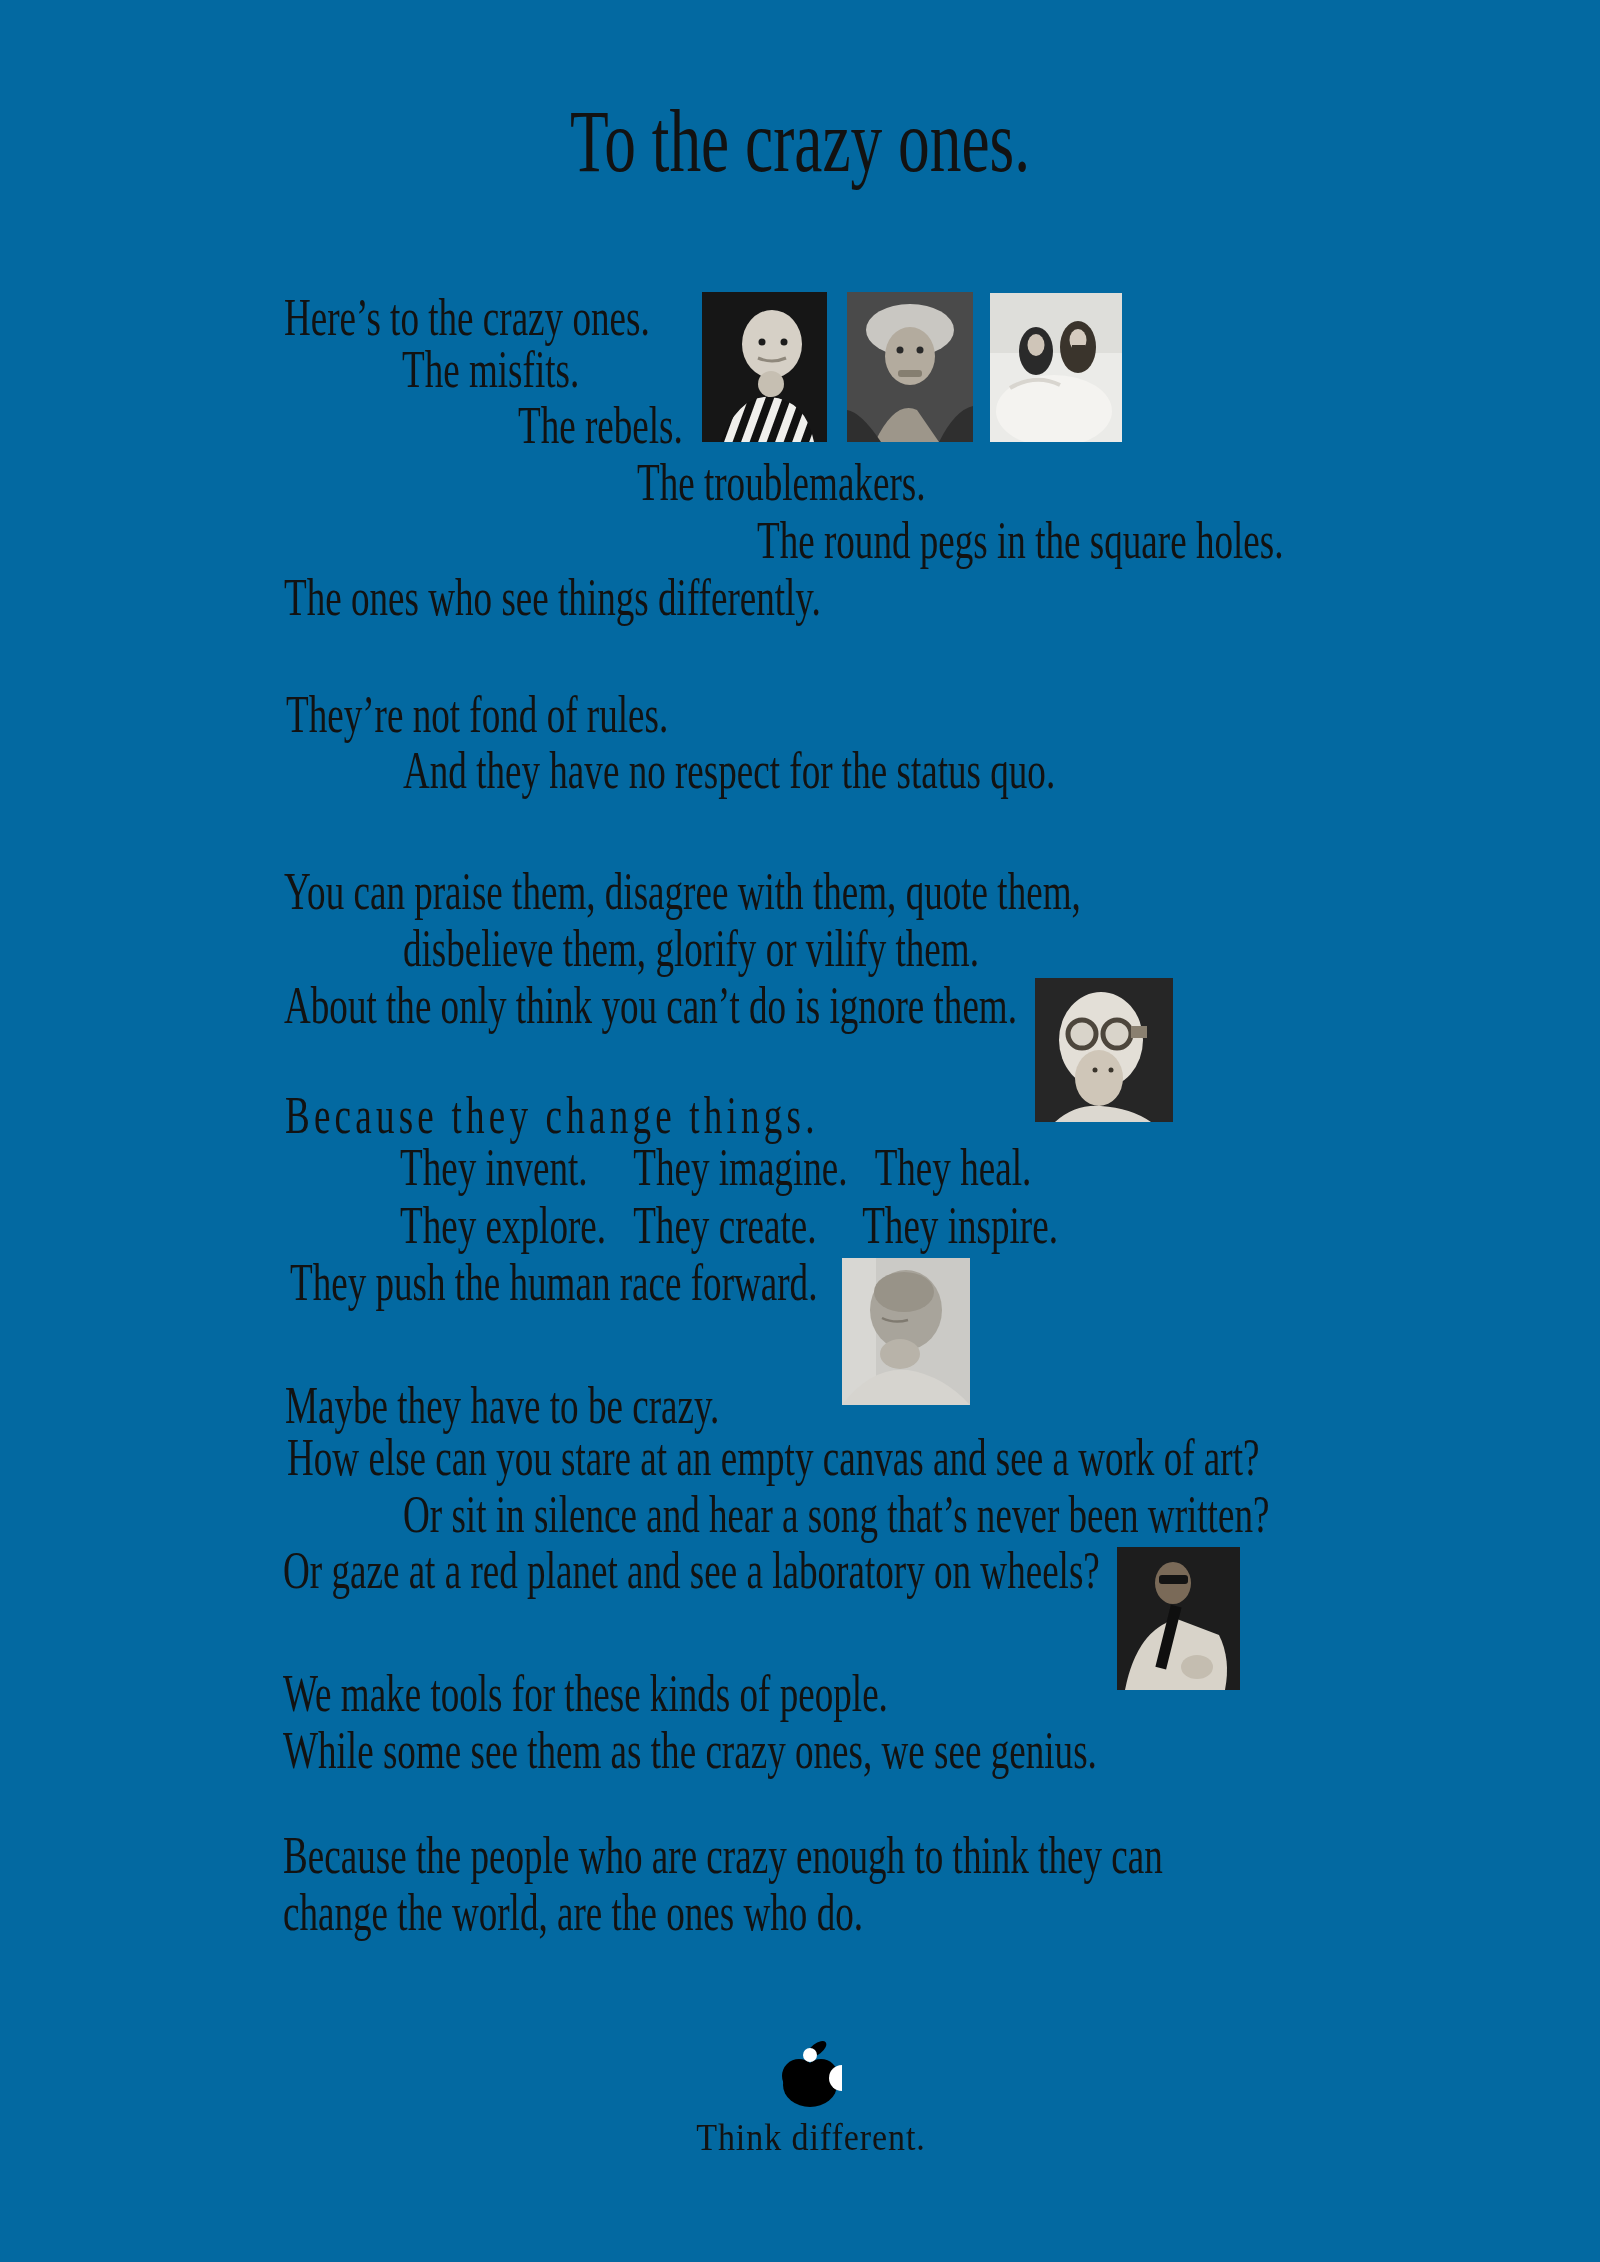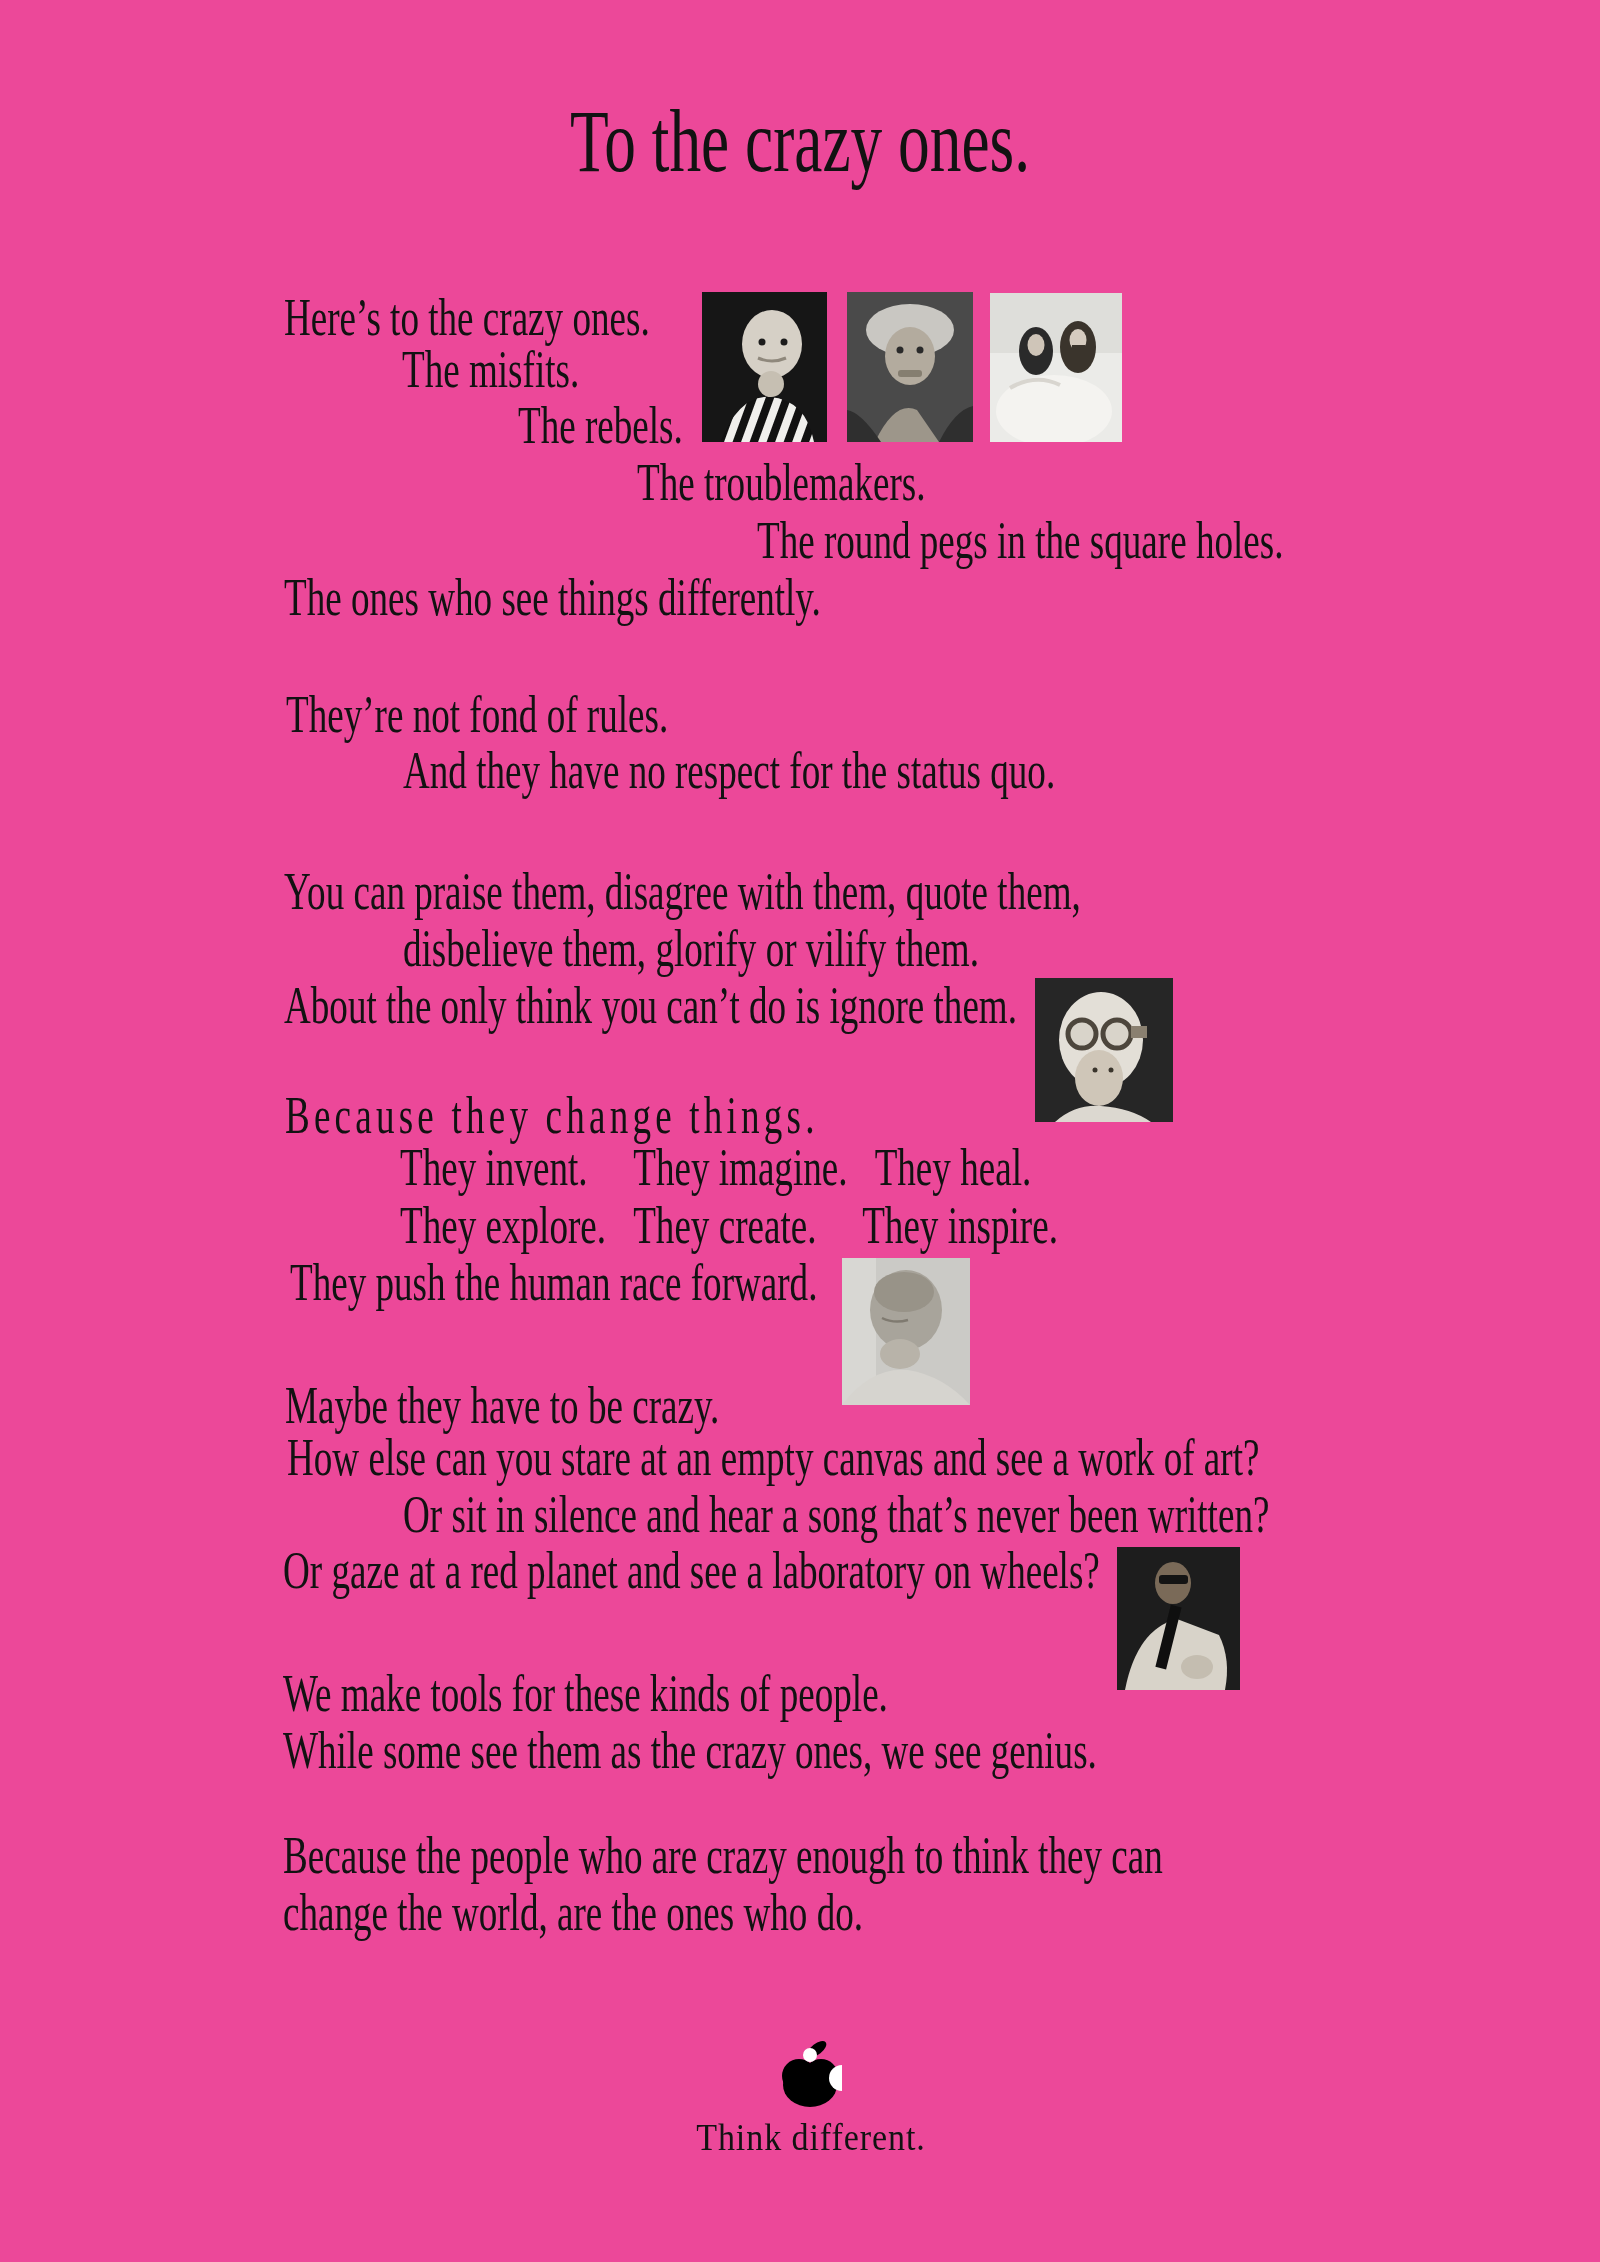--- a/index.html
+++ b/index.html
@@ -1,17 +1,17 @@
 <!DOCTYPE html>
 <html><head>
 <meta charset="utf-8">
 <style>
   html,body{margin:0;padding:0;background:#fff;}
   .page{
-    position:relative;width:1600px;height:2262px;background:#ec4899;
+    position:relative;width:1600px;height:2262px;background:#0369a1;
     font-family:"Liberation Serif","DejaVu Serif",serif;color:#121212;
     overflow:hidden;
   }
   .title{
     position:absolute;left:0;right:0;top:94px;margin:0;
     font-size:88px;font-weight:400;text-align:center;
     transform:scaleX(0.72);transform-origin:50% 0;
     white-space:pre;line-height:1.1;
   }
   .line{

